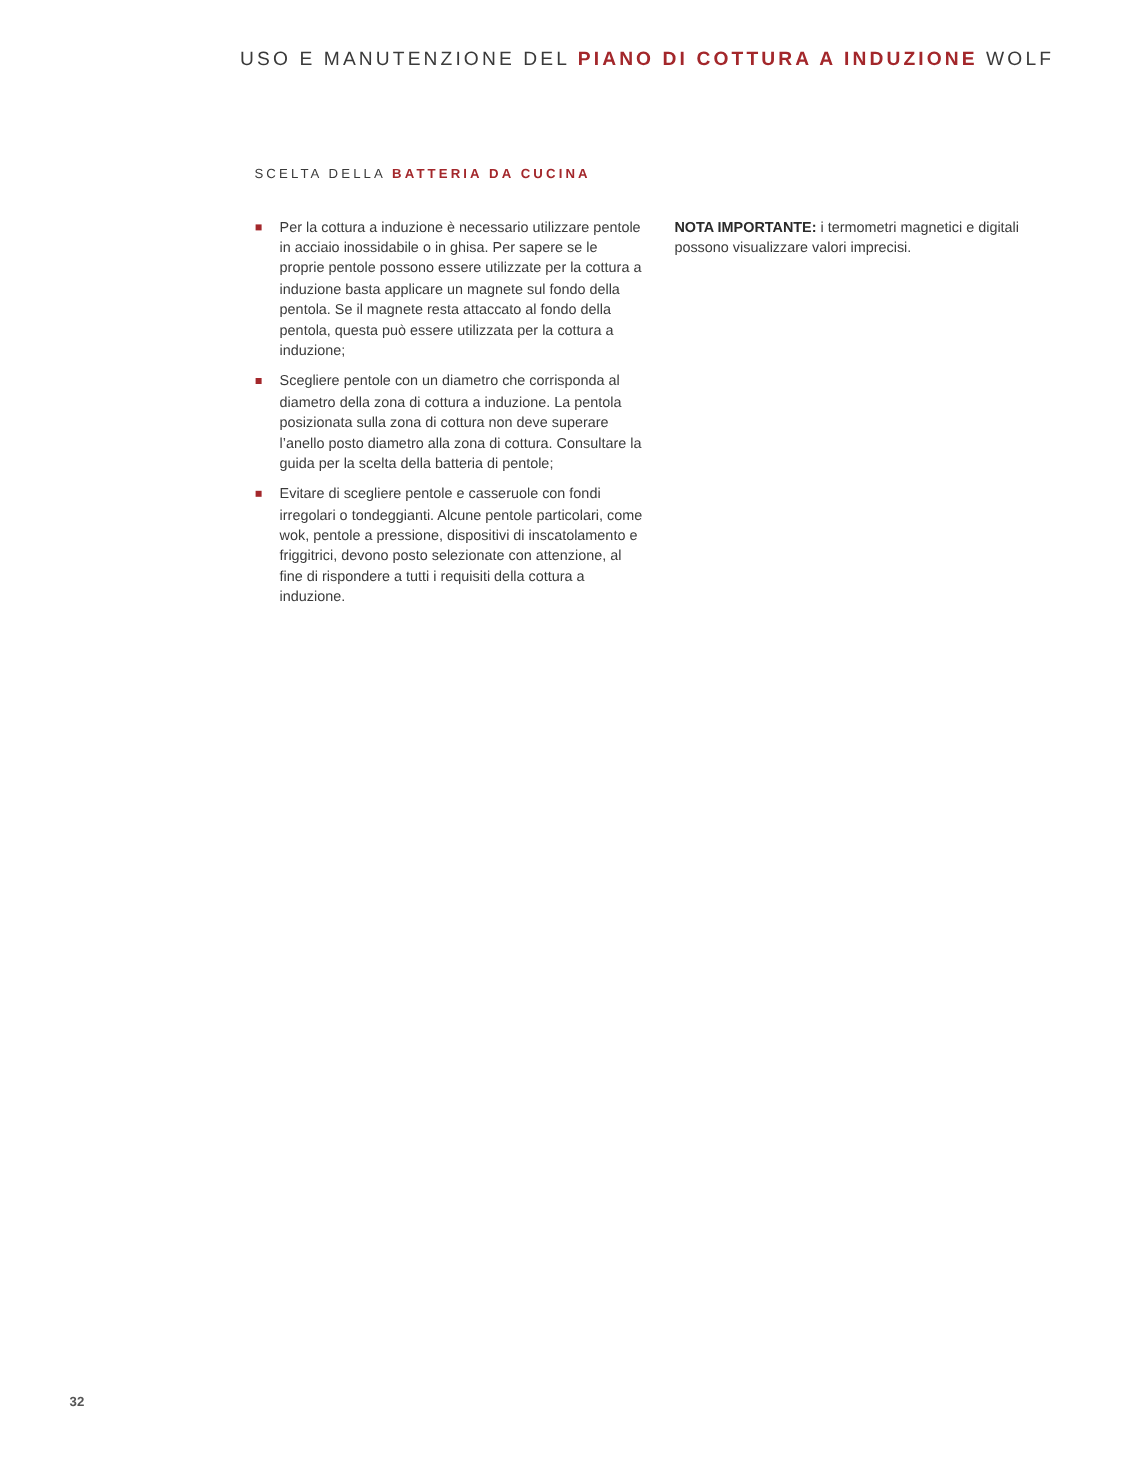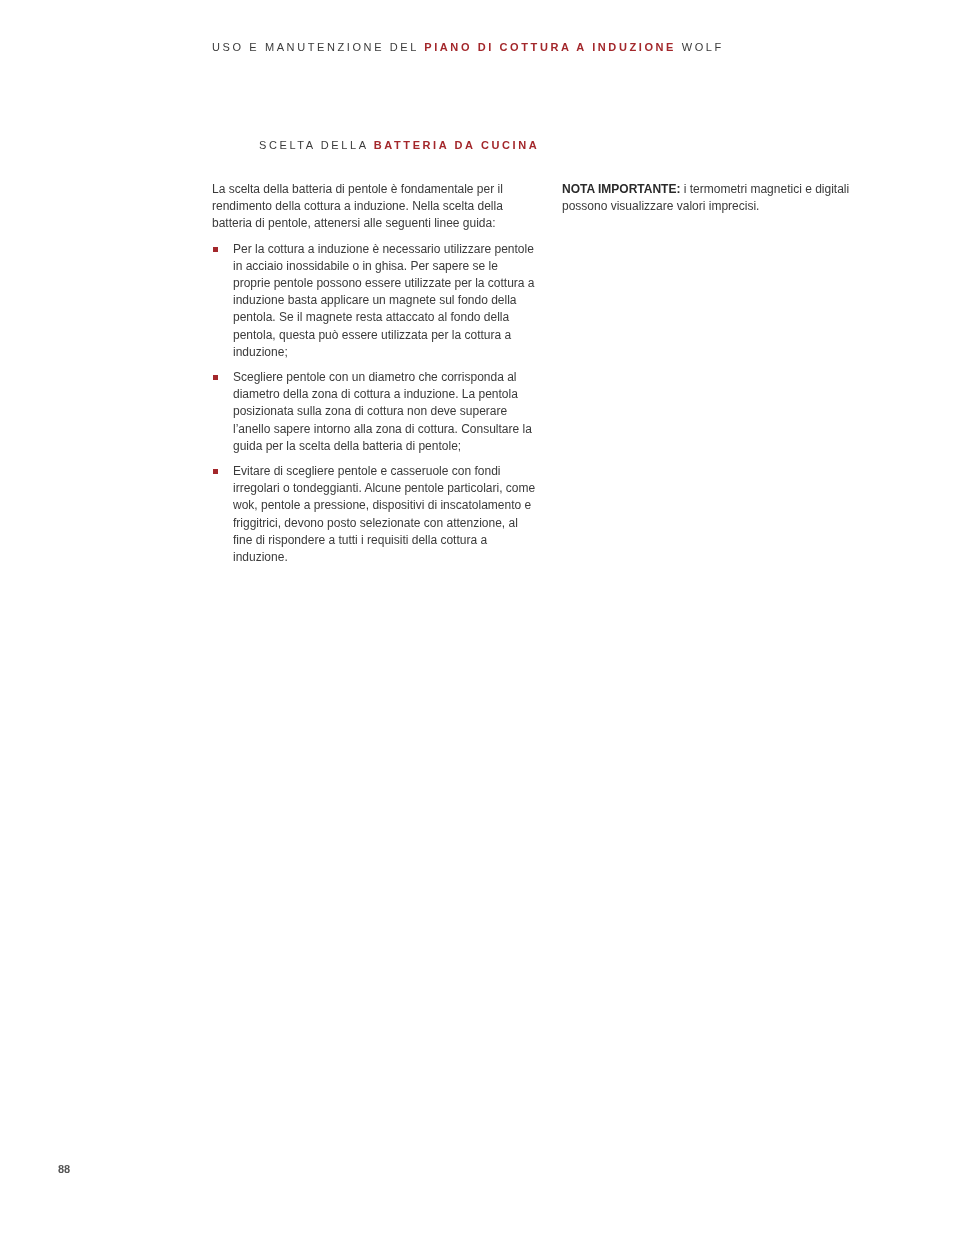--- a/index.html
+++ b/index.html
@@ -1,45 +1,44 @@
 <!DOCTYPE html>
 <html><head>
 <meta charset="utf-8">
 <style>
   html, body { margin: 0; padding: 0; background: #ffffff; }
   body { width: 954px; height: 1235px; position: relative; overflow: hidden;
          font-family: "Liberation Sans", "DejaVu Sans", sans-serif; color: #3a3a3a; }
-  .running-header { position: absolute; top: 41px; left: 212px; font-size: 11px;
+  .running-header { position: absolute; top: 41px; left: 200px; font-size: 16px;
          letter-spacing: 2.6px; color: #3a3a3a; white-space: nowrap; }
   .accent { color: #a3272b; font-weight: bold; }
   .section-title { position: absolute; top: 139px; left: 212px; font-size: 11px;
-         letter-spacing: 2.6px; color: #3a3a3a; white-space: nowrap; margin-left: 47px; }
+         letter-spacing: 2.6px; color: #3a3a3a; white-space: nowrap; }
   .col { position: absolute; top: 181px; font-size: 12px; line-height: 17.2px; color: #3a3a3a; }
   .col-left { left: 212px; width: 325px; }
   .col-right { left: 562px; width: 320px; }
   p { margin: 0 0 8px 0; }
   ul { list-style: none; margin: 0; padding: 0; }
   li { position: relative; padding-left: 21px; margin-bottom: 8px; }
   .bullet { position: absolute; left: 1px; top: 6px; width: 5px; height: 5px; background: #a3272b; }
   .nota { font-weight: bold; color: #2a2a2a; }
   .page-number { position: absolute; top: 1163px; left: 58px; font-size: 11px; font-weight: bold; color: #555; }
 </style>
 </head>
 <body>
 
 <div class="running-header"><span>USO E MANUTENZIONE DEL </span><span class="accent">PIANO DI COTTURA A INDUZIONE</span><span> WOLF</span></div>
 
 <div class="section-title"><span>SCELTA DELLA </span><span class="accent">BATTERIA DA CUCINA</span></div>
 
 <div class="col col-left">
-  <p>La scelta della batteria di pentole è fondamentale per il rendimento della cottura a induzione. Nella scelta della batteria di pentole, attenersi alle seguenti linee guida:</p>
   <ul>
     <li><span class="bullet"></span><span>Per la cottura a induzione è necessario utilizzare pentole in acciaio inossidabile o in ghisa. Per sapere se le proprie pentole possono essere utilizzate per la cottura a induzione basta applicare un magnete sul fondo della pentola. Se il magnete resta attaccato al fondo della pentola, questa può essere utilizzata per la cottura a induzione;</span></li>
-    <li><span class="bullet"></span><span>Scegliere pentole con un diametro che corrisponda al diametro della zona di cottura a induzione. La pentola posizionata sulla zona di cottura non deve superare l’anello sapere intorno alla zona di cottura. Consultare la guida per la scelta della batteria di pentole;</span></li>
+    <li><span class="bullet"></span><span>Scegliere pentole con un diametro che corrisponda al diametro della zona di cottura a induzione. La pentola posizionata sulla zona di cottura non deve superare l’anello posto diametro alla zona di cottura. Consultare la guida per la scelta della batteria di pentole;</span></li>
     <li><span class="bullet"></span><span>Evitare di scegliere pentole e casseruole con fondi irregolari o tondeggianti. Alcune pentole particolari, come wok, pentole a pressione, dispositivi di inscatolamento e friggitrici, devono posto selezionate con attenzione, al fine di rispondere a tutti i requisiti della cottura a induzione.</span></li>
   </ul>
 </div>
 
 <div class="col col-right">
   <p><span class="nota">NOTA IMPORTANTE:</span><span> i termometri magnetici e digitali possono visualizzare valori imprecisi.</span></p>
 </div>
 
-<div class="page-number">88</div>
+<div class="page-number">32</div>
 
 </body></html>

